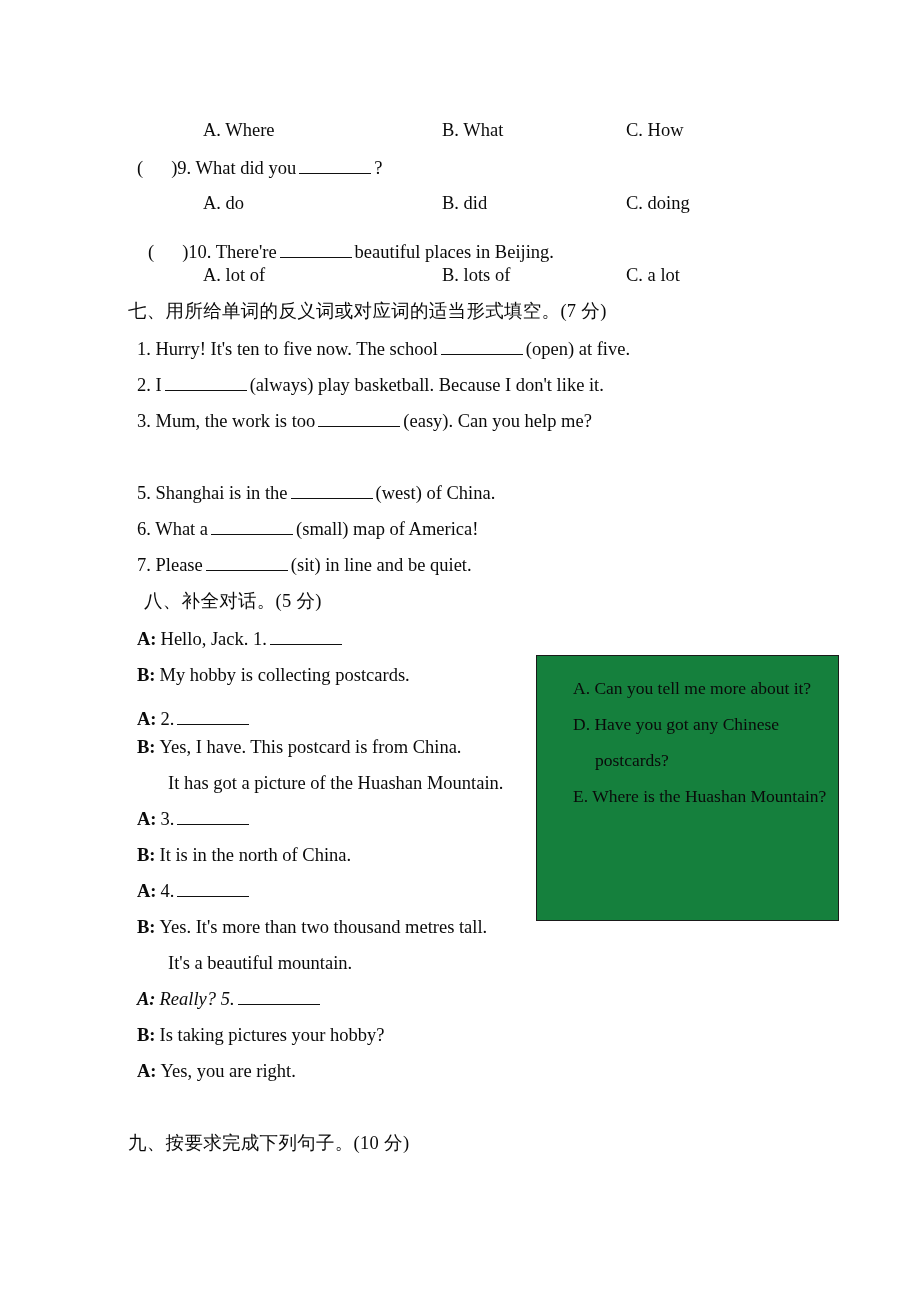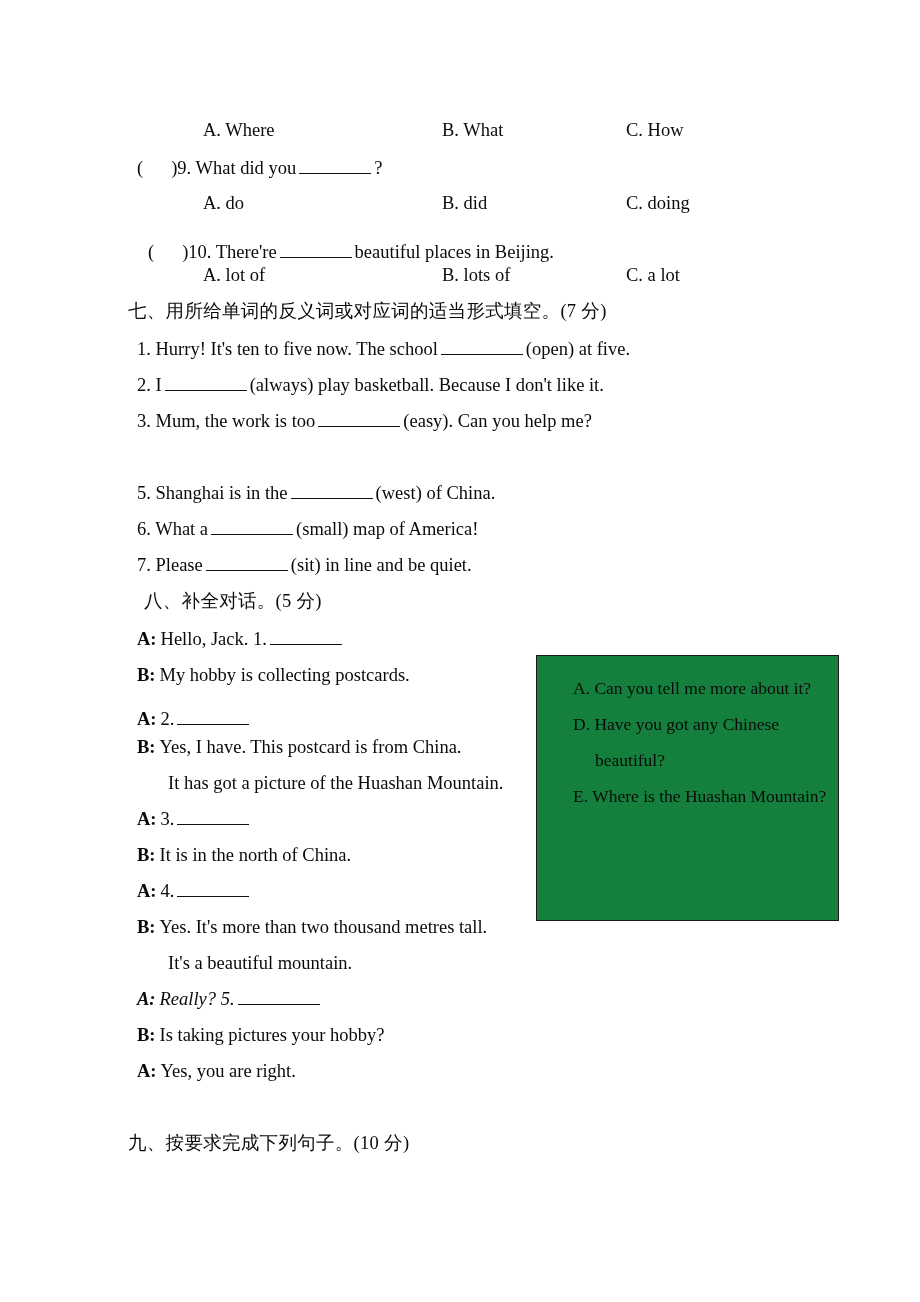--- a/index.html
+++ b/index.html
@@ -218,21 +218,21 @@
   </div>
 
   <div class="options-box">
     <div class="obi">
       <span>A.</span>
       <span>Can you tell me more about it?</span>
     </div>
     <div class="obi">
       <span>D.</span>
       <span>Have you got any Chinese</span>
-      <span class="cont">beautiful?</span>
+      <span class="cont">postcards?</span>
     </div>
     <div class="obi">
       <span>E.</span>
       <span>Where is the Huashan Mountain?</span>
     </div>
   </div>
 
   <div class="section-heading" style="top:1132px;">九、按要求完成下列句子。(10 分)</div>
 
 </div>

